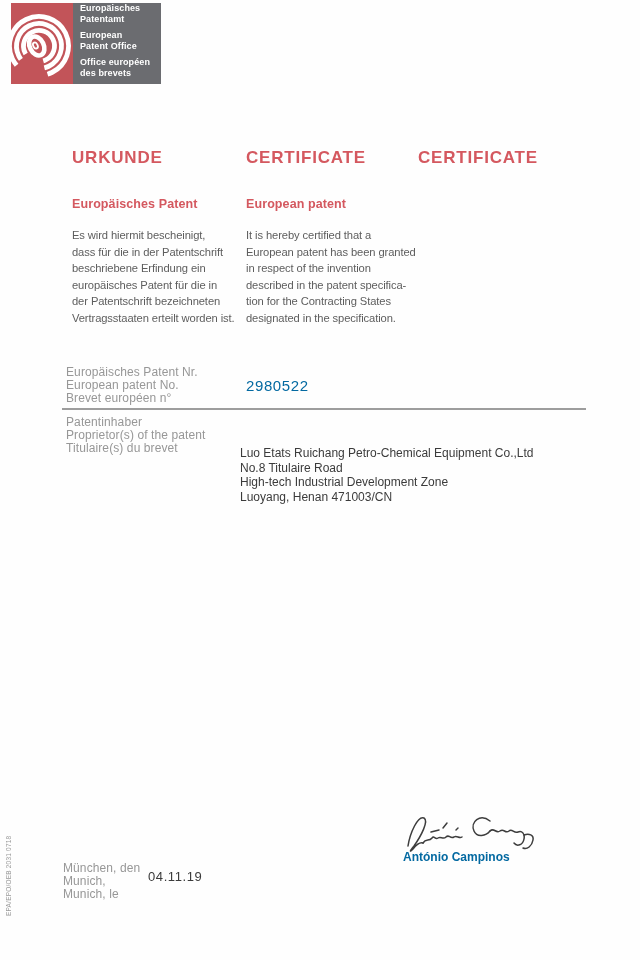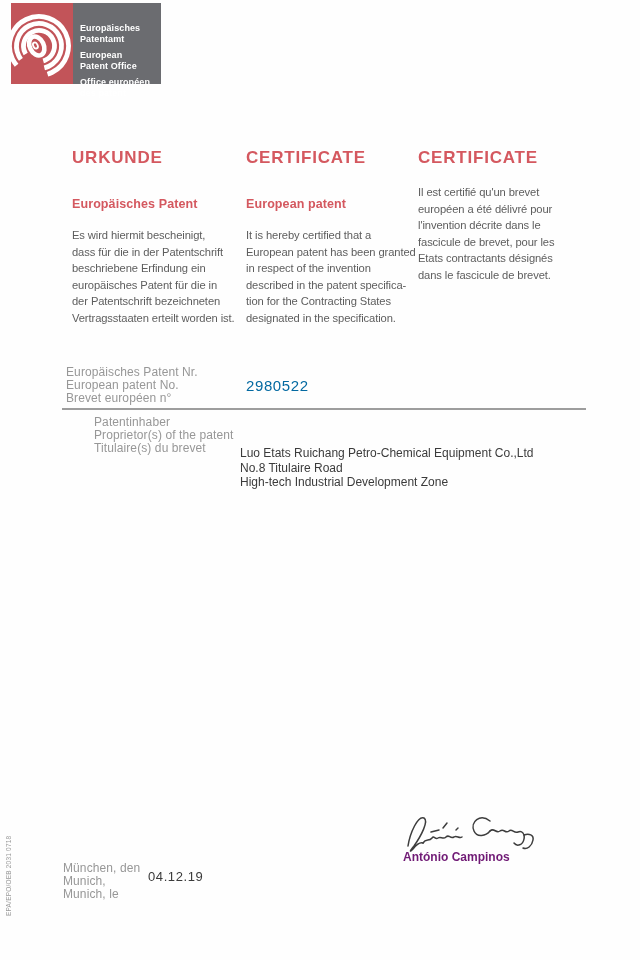--- a/index.html
+++ b/index.html
@@ -10,21 +10,21 @@
     background:#fefefe;
     overflow:hidden;
     font-family:"Liberation Sans", sans-serif;
     box-shadow:0 0 6px rgba(0,0,0,.25);
   }
 
   
   .logo-block { position:absolute; left:11px; top:3px; display:flex; }
   .logo-red   { width:62px; height:81px; background:#c25459; position:relative; overflow:hidden; }
   .logo-red svg { position:absolute; left:0; top:0; }
-  .logo-gray  { width:88px; height:81px; background:#6b6c70; box-sizing:border-box; padding:20px 4px 0 7px; }
+  .logo-gray  { width:88px; height:81px; background:#6b6c70; box-sizing:border-box; padding:0 4px 0 7px; }
   .logo-gray .org {
     color:#ffffff; font-weight:bold; font-size:9px; line-height:10.5px;
     white-space:pre-line; margin-bottom:6px; letter-spacing:.1px;
   }
 
   
   .col { position:absolute; top:148px; width:176px; }
   .col.c1 { left:72px; }
   .col.c2 { left:246px; }
   .col.c3 { left:418px; }
@@ -42,30 +42,30 @@
   }
 
   
   .lbl { font-size:12px; line-height:13.2px; color:#979797; letter-spacing:.1px; }
 
   .patent-nr-labels { position:absolute; left:66px; top:366px; }
   .patent-nr-value  { position:absolute; left:246px; top:377px; font-size:15px; color:#0369a1; letter-spacing:.6px; }
 
   .rule { position:absolute; left:62px; top:408px; width:524px; height:2px; background:#9d9d9d; }
 
-  .proprietor-labels { position:absolute; left:66px; top:416px;margin-left:28px; }
+  .proprietor-labels { position:absolute; left:66px; top:416px; }
   .address { position:absolute; left:240px; top:446px; font-size:12px; line-height:14.6px; color:#3b3b3b; }
 
   
   .place-labels { position:absolute; left:63px; top:862px; }
   .date-value   { position:absolute; left:148px; top:869px; font-size:13px; color:#3b3b3b; letter-spacing:.6px; }
 
   
   .signature-svg { position:absolute; left:398px; top:806px; }
-  .signatory-name { position:absolute; left:403px; top:850px; font-size:12px; font-weight:bold; color:#701a75; }
+  .signatory-name { position:absolute; left:403px; top:850px; font-size:12px; font-weight:bold; color:#0369a1; }
   .signatory-titles { position:absolute; left:403px; top:869px; }
 
   
   .form-ref {
     position:absolute; left:5px; top:916px;
     transform:rotate(-90deg); transform-origin:0 0;
     font-size:6.5px; color:#9a9a9a; white-space:nowrap; letter-spacing:.2px;
   }
 </style>
 </head>
@@ -84,21 +84,21 @@
           <circle cx="28" cy="43" r="29.5" stroke-width="4.8" stroke-dasharray="51 34 300"></circle>
         </g>
       </svg>
     </div>
     <div class="logo-gray">
       <div class="org">Europäisches
 Patentamt</div>
       <div class="org">European
 Patent Office</div>
       <div class="org">Office européen
-des patent</div>
+des brevets</div>
     </div>
   </div>
 
   <div class="col c1">
     <h1>URKUNDE</h1>
     <h2>Europäisches Patent</h2>
     <div class="body">Es wird hiermit bescheinigt,
 dass für die in der Patentschrift
 beschriebene Erfindung ein
 europäisches Patent für die in
@@ -110,48 +110,43 @@
     <h2>European patent</h2>
     <div class="body">It is hereby certified that a
 European patent has been granted
 in respect of the invention
 described in the patent specifica-
 tion for the Contracting States
 designated in the specification.</div>
   </div>
   <div class="col c3">
     <h1>CERTIFICATE</h1>
-    <div class="body">Il est certifié qu'un brevet
-européen a été délivré pour
-l'invention décrite dans le
-fascicule de brevet, pour les
-Etats contractants désignés
-dans le fascicule de brevet.</div>
   </div>
 
   <div class="lbl patent-nr-labels" style="white-space:pre-line">Europäisches Patent Nr.
 European patent No.
 Brevet européen n°</div>
   <div class="patent-nr-value">2980522</div>
 
   <div class="rule"></div>
 
   <div class="lbl proprietor-labels" style="white-space:pre-line">Patentinhaber
 Proprietor(s) of the patent
 Titulaire(s) du brevet</div>
   <div class="address">
     <div>Luo Etats Ruichang Petro-Chemical Equipment Co.,Ltd</div>
     <div>No.8 Titulaire Road</div>
     <div>High-tech Industrial Development Zone</div>
+    <div>Luoyang, Henan 471003/CN</div>
   </div>
 
   <div class="lbl place-labels" style="white-space:pre-line">München, den
 Munich,
 Munich, le</div>
-  <div class="date-value">04.12.19</div>
+  <div class="date-value">04.11.19</div>
 
   <svg class="signature-svg" width="158" height="48" viewBox="0 0 158 48">
     <g fill="none" stroke="#3d3d3d" stroke-width="1.5" stroke-linecap="round" stroke-linejoin="round">
       <path d="M10,40 C12,27 20,9 26,12 C31,15 23,30 16,40 C12,45 11,47 15,43 C19,38 22,36 25,37"></path>
       <path d="M25,37 C28,32 31,36 34,32 C36,29 37,34 40,32 C43,30 45,34 48,31 C51,28 52,33 56,31 C59,29 61,33 64,31"></path>
       <path d="M33,26 L41,24"></path>
       <path d="M45,22 L49,17"></path>
       <path d="M58,24 L60,22"></path>
       <path d="M92,15 C82,7 72,16 76,25 C79,32 88,30 92,25"></path>
       <path d="M92,25 C96,21 98,28 102,25 C106,22 107,28 111,25 C114,22 116,28 120,26 C124,24 127,28 126,33 C125,39 119,41 116,37"></path>

